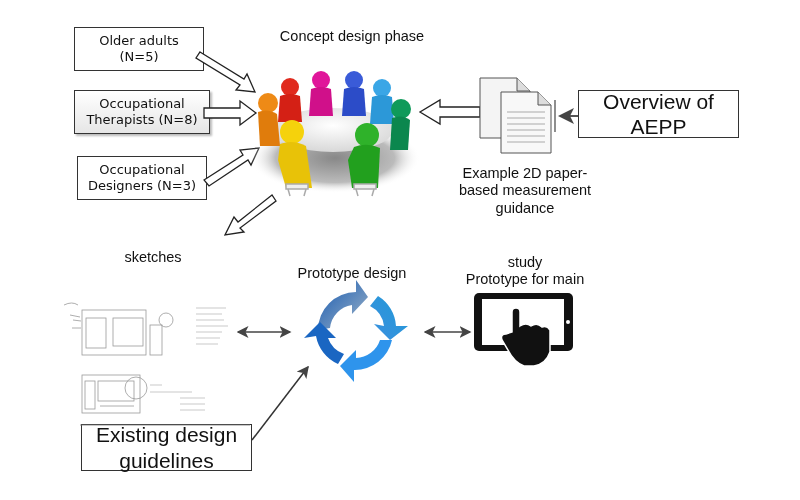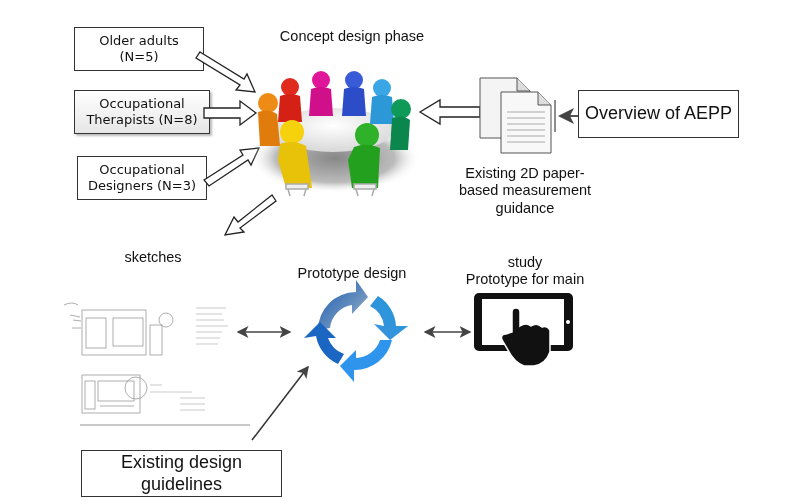--- a/index.html
+++ b/index.html
@@ -2,21 +2,21 @@
 <html><head>
 <meta charset="utf-8">
 <style>
   html, body { margin: 0; padding: 0; background: #ffffff; }
   body { width: 800px; height: 500px; position: relative; overflow: hidden;
          font-family: "Liberation Sans", sans-serif; color: #111; }
   .box { position: absolute; border: 1.5px solid #333; background: #fff;
          display: flex; align-items: center; justify-content: center; text-align: center;
          box-sizing: border-box; line-height: 1.2; }
   .box.sans2 { font-family: "DejaVu Sans", sans-serif; font-size: 13px; }
-  .box.big { font-size: 18px; }
+  .box.big { font-size: 21px; }
   .box.shaded { background: linear-gradient(#ffffff, #e6e6e6); box-shadow: 2px 2px 2px #bbb; }
   .label { position: absolute; text-align: center; font-size: 14.5px; line-height: 1.2; }
   svg.overlay { position: absolute; left: 0; top: 0; }
 </style>
 </head>
 <body>
 
 <div class="box sans2" style="left:74px;top:27px;width:130px;height:44px;">
   <div>
       <div>Older adults</div>
@@ -38,37 +38,37 @@
 
 <div class="label" style="left:262px;top:28px;width:180px;">Concept design phase</div>
 
 <div class="box big" style="left:578px;top:90px;width:161px;height:48px;">
   <div>
       <div>Overview of AEPP</div>
     </div>
 </div>
 
 <div class="label" style="left:440px;top:165px;width:170px;">
-  <div>Existing 2D paper-</div>
+  <div>Example 2D paper-</div>
   <div>based measurement</div>
   <div>guidance</div>
 </div>
 
 <div class="label" style="left:68px;top:249px;width:170px;">
   <div>sketches</div>
 </div>
 
 <div class="label" style="left:282px;top:265px;width:140px;text-align:center;">Prototype design</div>
 
 <div class="label" style="left:450px;top:254px;width:150px;">
   <div>study</div>
   <div>Prototype for main</div>
 </div>
 
-<div class="box big" style="left:81px;top:450px;width:201px;height:47px;">
+<div class="box big" style="left:81px;top:424px;width:171px;height:47px;">
   <div>
       <div>Existing design</div>
   <div>guidelines</div>
     </div>
 </div>
 
 <svg class="overlay" width="800" height="500">
   <defs>
     <radialGradient id="tableShadow" cx="50%" cy="50%" r="50%">
       <stop offset="0%" stop-color="#888"></stop>

